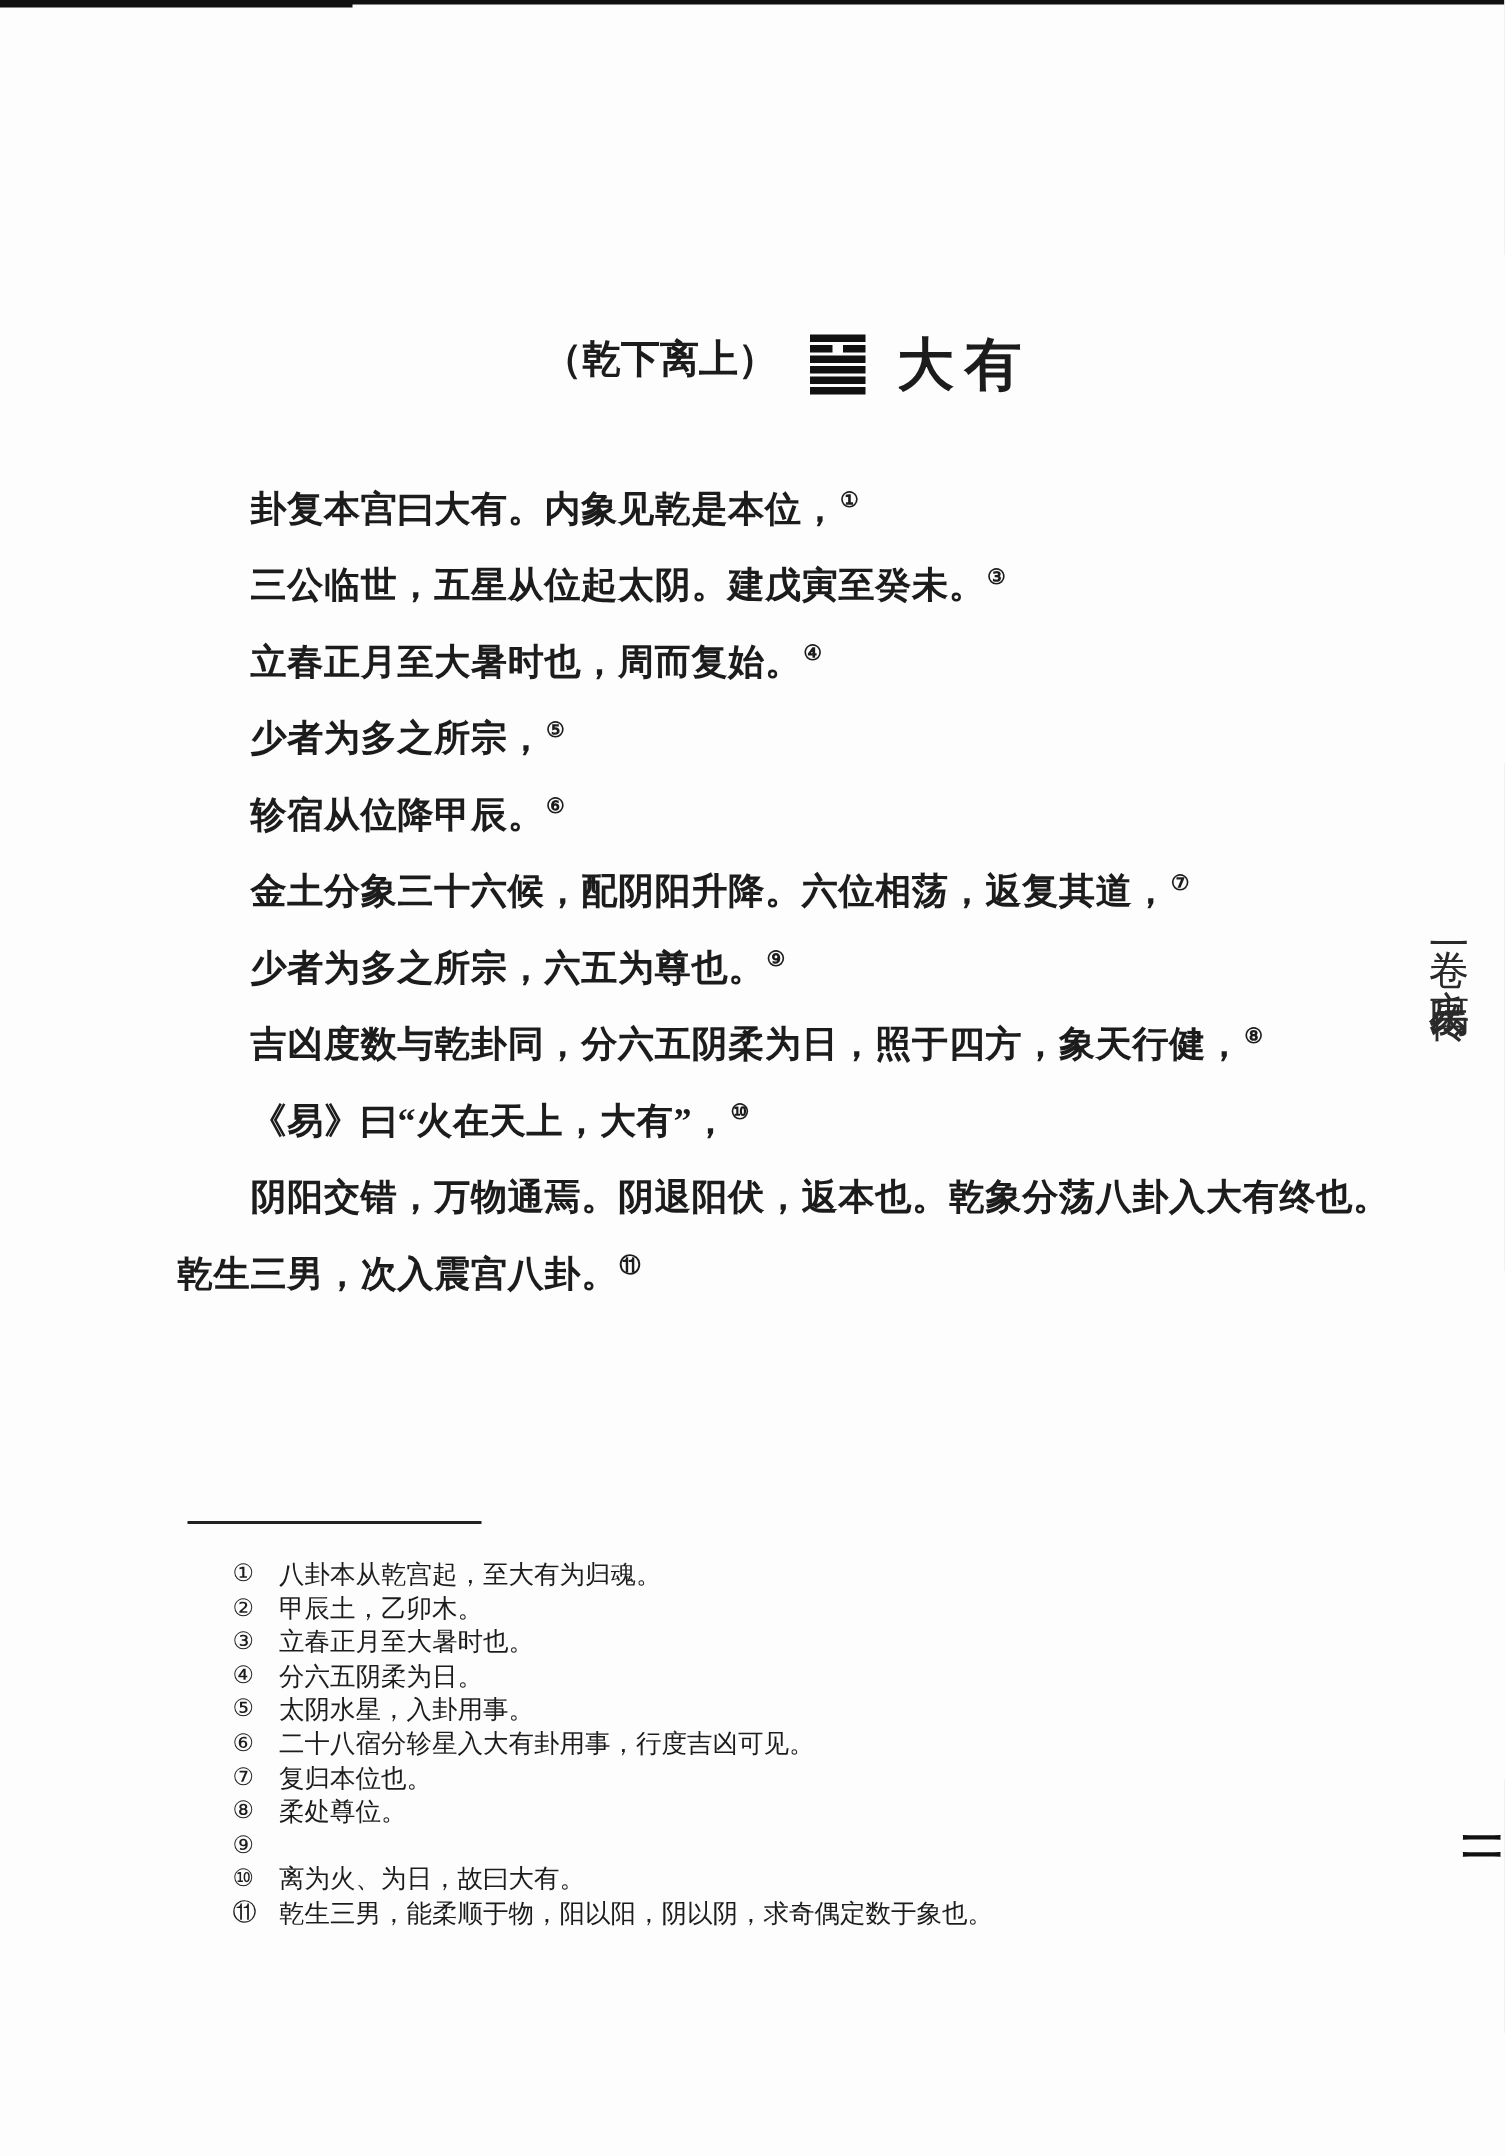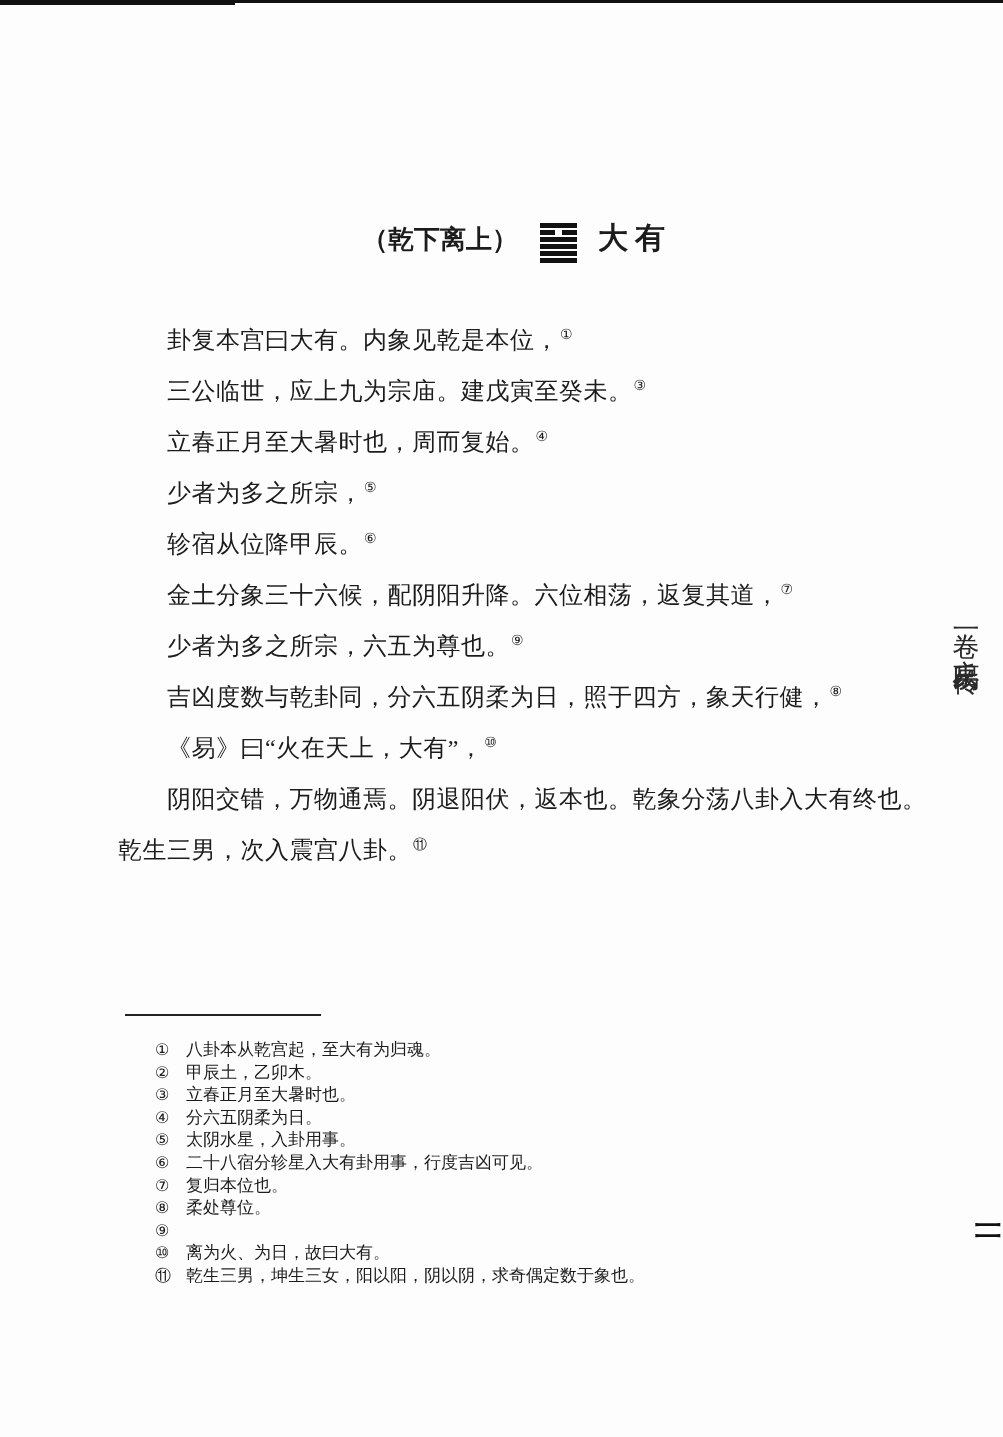--- a/index.html
+++ b/index.html
@@ -38,26 +38,26 @@
   .hex-bar.broken {
     background: none;
     display: flex; justify-content: space-between;
   }
   .hex-bar.broken::before, .hex-bar.broken::after {
     content: ""; width: 15px; height: 4.5px; background: #111;
   }
   .hexagram-name {
     position: absolute; left: 598px; top: 2px;
     font-family: Liberation Sans, sans-serif;
-    font-weight: bold; font-size: 30px; letter-spacing: 7px;
+    font-weight: bold; font-size: 38px; letter-spacing: 7px;
   }
   
   .body-text {
     position: absolute; left: 118px; top: 312px; width: 800px;
-    font-size: 24px; line-height: 46px; letter-spacing: 0.5px;
+    font-size: 24px; line-height: 46px; letter-spacing: 0.5px; font-weight: bold;
   }
   .text-line { white-space: nowrap; }
   .text-line.indent { padding-left: 49px; }
   .fn-ref {
     font-size: 14px; vertical-align: 9px; letter-spacing: 0;
     margin-left: 1px;
   }
   
   .footnote-sep {
     position: absolute; left: 125px; top: 1014px;
@@ -100,21 +100,21 @@
         <span class="hex-bar"></span>
         <span class="hex-bar"></span>
         <span class="hex-bar"></span>
         <span class="hex-bar"></span>
       </span>
     <span class="hexagram-name">大有</span>
   </div>
 
   <div class="body-text">
     <div class="text-line indent"><span>卦复本宫曰大有。内象见乾是本位，</span><sup class="fn-ref">①</sup></div>
-    <div class="text-line indent"><span>三公临世，应上九为宗庙。建戊寅至癸未。</span><sup class="fn-ref">③</sup></div>
+    <div class="text-line indent"><span>三公临世，五星从位起太阴。建戊寅至癸未。</span><sup class="fn-ref">③</sup></div>
     <div class="text-line indent"><span>立春正月至大暑时也，周而复始。</span><sup class="fn-ref">④</sup></div>
     <div class="text-line indent"><span>少者为多之所宗，</span><sup class="fn-ref">⑤</sup></div>
     <div class="text-line indent"><span>轸宿从位降甲辰。</span><sup class="fn-ref">⑥</sup></div>
     <div class="text-line indent"><span>金土分象三十六候，配阴阳升降。六位相荡，返复其道，</span><sup class="fn-ref">⑦</sup></div>
     <div class="text-line indent"><span>少者为多之所宗，六五为尊也。</span><sup class="fn-ref">⑨</sup></div>
     <div class="text-line indent"><span>吉凶度数与乾卦同，分六五阴柔为日，照于四方，象天行健，</span><sup class="fn-ref">⑧</sup></div>
     <div class="text-line indent"><span>《易》曰“火在天上，大有”，</span><sup class="fn-ref">⑩</sup></div>
     <div class="text-line indent"><span>阴阳交错，万物通焉。阴退阳伏，返本也。乾象分荡八卦入大有终也。</span><sup class="fn-ref"></sup></div>
     <div class="text-line"><span>乾生三男，次入震宫八卦。</span><sup class="fn-ref">⑪</sup></div>
   </div>
@@ -156,21 +156,21 @@
       </div>
     <div class="footnote-item">
         <span class="footnote-num">⑨</span>
       </div>
     <div class="footnote-item">
         <span class="footnote-num">⑩</span>
         <span>离为火、为日，故曰大有。</span>
       </div>
     <div class="footnote-item">
         <span class="footnote-num">⑪</span>
-        <span>乾生三男，坤生三女，阳以阳，阴以阴，求奇偶定数于象也。</span>
+        <span>乾生三男，能柔顺于物，阳以阳，阴以阴，求奇偶定数于象也。</span>
       </div>
   </div>
 
   <div class="side-label">
     <span class="volume">卷一</span><span>京氏易传</span>
   </div>
 
   <div class="page-number">一一</div>
 </div>
 

